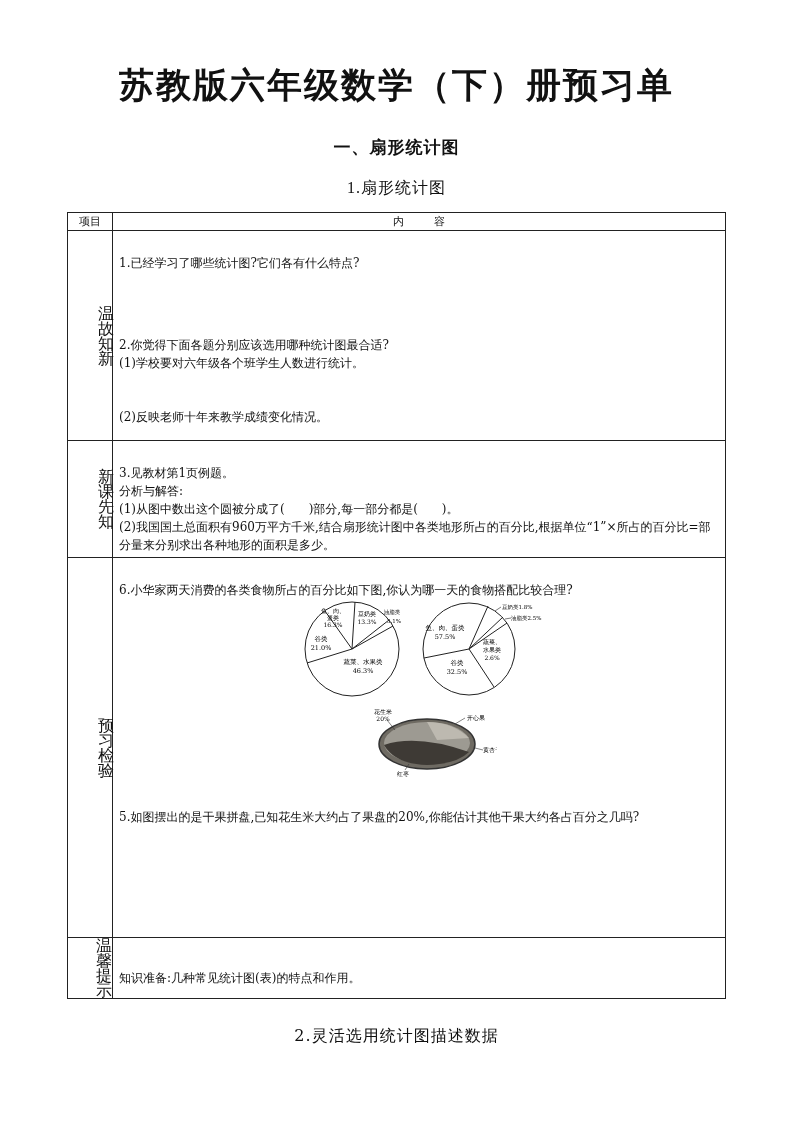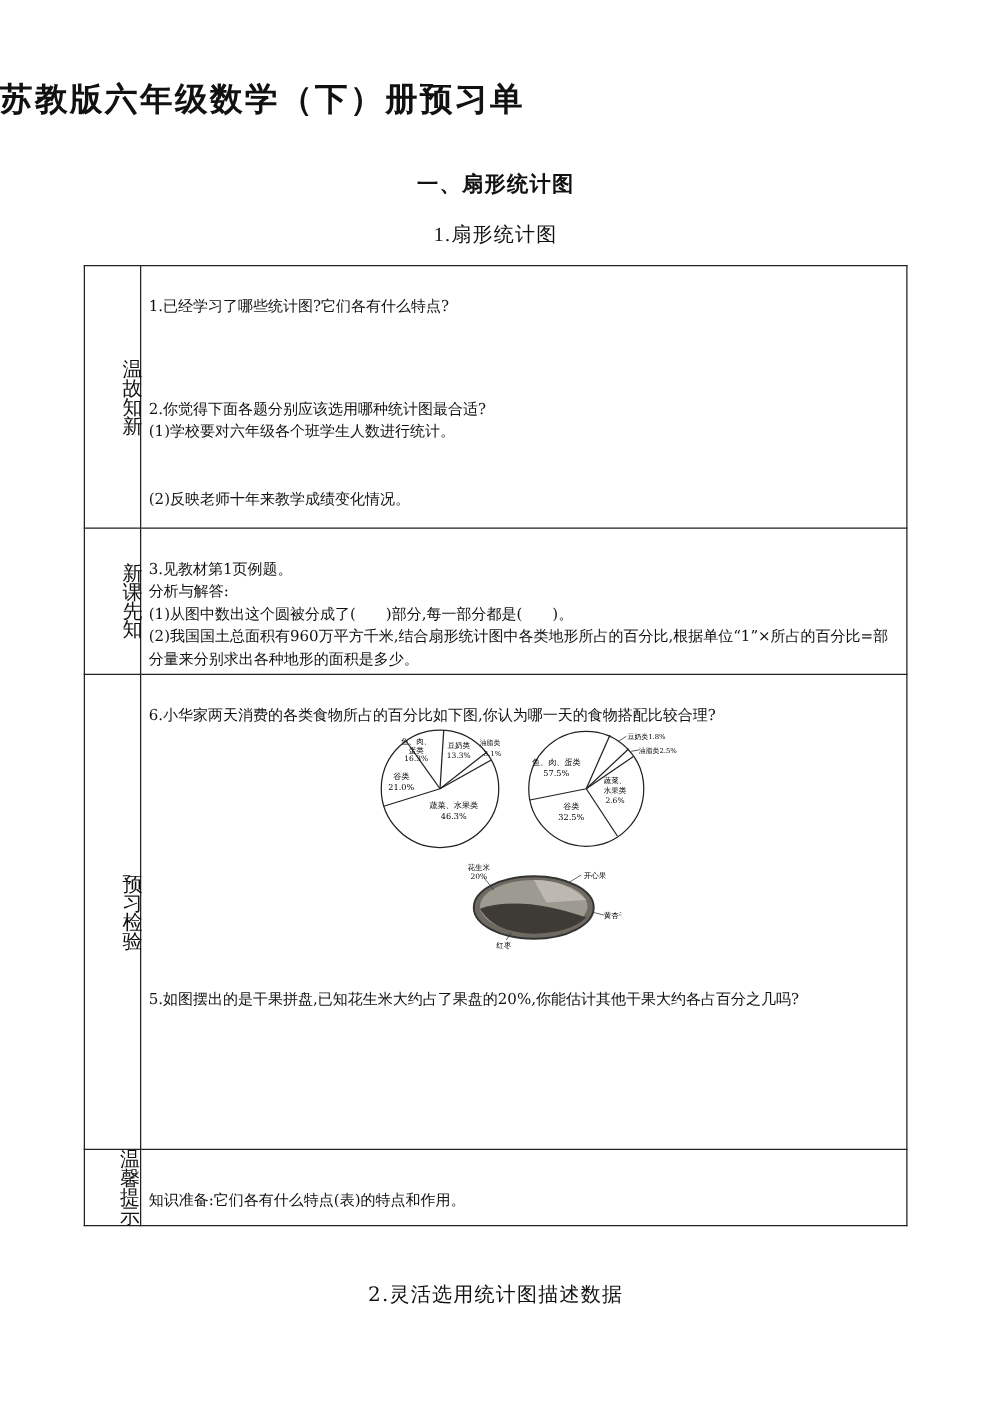--- a/index.html
+++ b/index.html
@@ -1,19 +1,19 @@
 <!DOCTYPE html>
 <html><head>
 <meta charset="utf-8">
 <style>
   html, body { margin: 0; padding: 0; background: #ffffff; }
   body { width: 793px; height: 1122px; position: relative; overflow: hidden;
          font-family: "DejaVu Serif", "Liberation Serif", serif; color: #111; }
-  .title { position: absolute; top: 62px; left: 0; width: 793px; 
-           font-size: 26px; font-weight: bold; letter-spacing: 2px;
+  .title { position: absolute; top: 62px; left: 0; width: 793px; text-align: center;
+           font-size: 35px; font-weight: bold; letter-spacing: 2px;
            font-family: "DejaVu Sans", "Liberation Sans", sans-serif; }
   .section { position: absolute; top: 136px; left: 0; width: 793px; text-align: center;
              font-size: 17px; font-weight: bold; letter-spacing: 1px; }
   .subsection { position: absolute; top: 178px; left: 0; width: 793px; text-align: center;
                 font-size: 16px; letter-spacing: 1px; font-family: Liberation Serif, serif; }
   .subsection2 { position: absolute; top: 1026px; left: 0; width: 793px; text-align: center;
                  font-size: 16px; letter-spacing: 1px; }
   table.main { position: absolute; left: 67px; top: 212px; width: 659px;
                border-collapse: collapse; table-layout: fixed; }
   table.main td { border: 1.5px solid #222; vertical-align: top; padding: 0; }
@@ -35,20 +35,24 @@
 </style>
 </head>
 <body>
 
 <div class="title">苏教版六年级数学（下）册预习单</div>
 <div class="section">一、扇形统计图</div>
 <div class="subsection">1.扇形统计图</div>
 
 <table class="main">
   <tbody>
+      <tr class="hdr">
+    <td class="label">项目</td>
+    <td class="content-hdr">内容</td>
+  </tr>
 
   <tr style="height:210px">
     <td class="label"><span class="vt">温故知新</span></td>
     <td>
       <div class="cell">
         <div class="line">1.已经学习了哪些统计图?它们各有什么特点?</div>
         <div style="height:64px"></div>
         <div class="line">2.你觉得下面各题分别应该选用哪种统计图最合适?</div>
         <div class="line">(1)学校要对六年级各个班学生人数进行统计。</div>
         <div style="height:36px"></div>
@@ -138,20 +142,20 @@
         <div class="line wrap">5.如图摆出的是干果拼盘,已知花生米大约占了果盘的20%,你能估计其他干果大约各占百分之几吗?</div>
         <div style="height:60px"></div>
       </div>
     </td>
   </tr>
 
   <tr style="height:36px">
     <td class="label"><span class="vt" style="width:28px">温馨提示</span></td>
     <td style="vertical-align:middle">
       <div class="cell tip">
-        <div class="line">知识准备:它们各有什么特点(表)的特点和作用。</div>
+        <div class="line">知识准备:几种常见统计图(表)的特点和作用。</div>
       </div>
     </td>
   </tr>
 </tbody>
   </table>
 
 <div class="subsection2">2.灵活选用统计图描述数据</div>
 
 </body></html>

